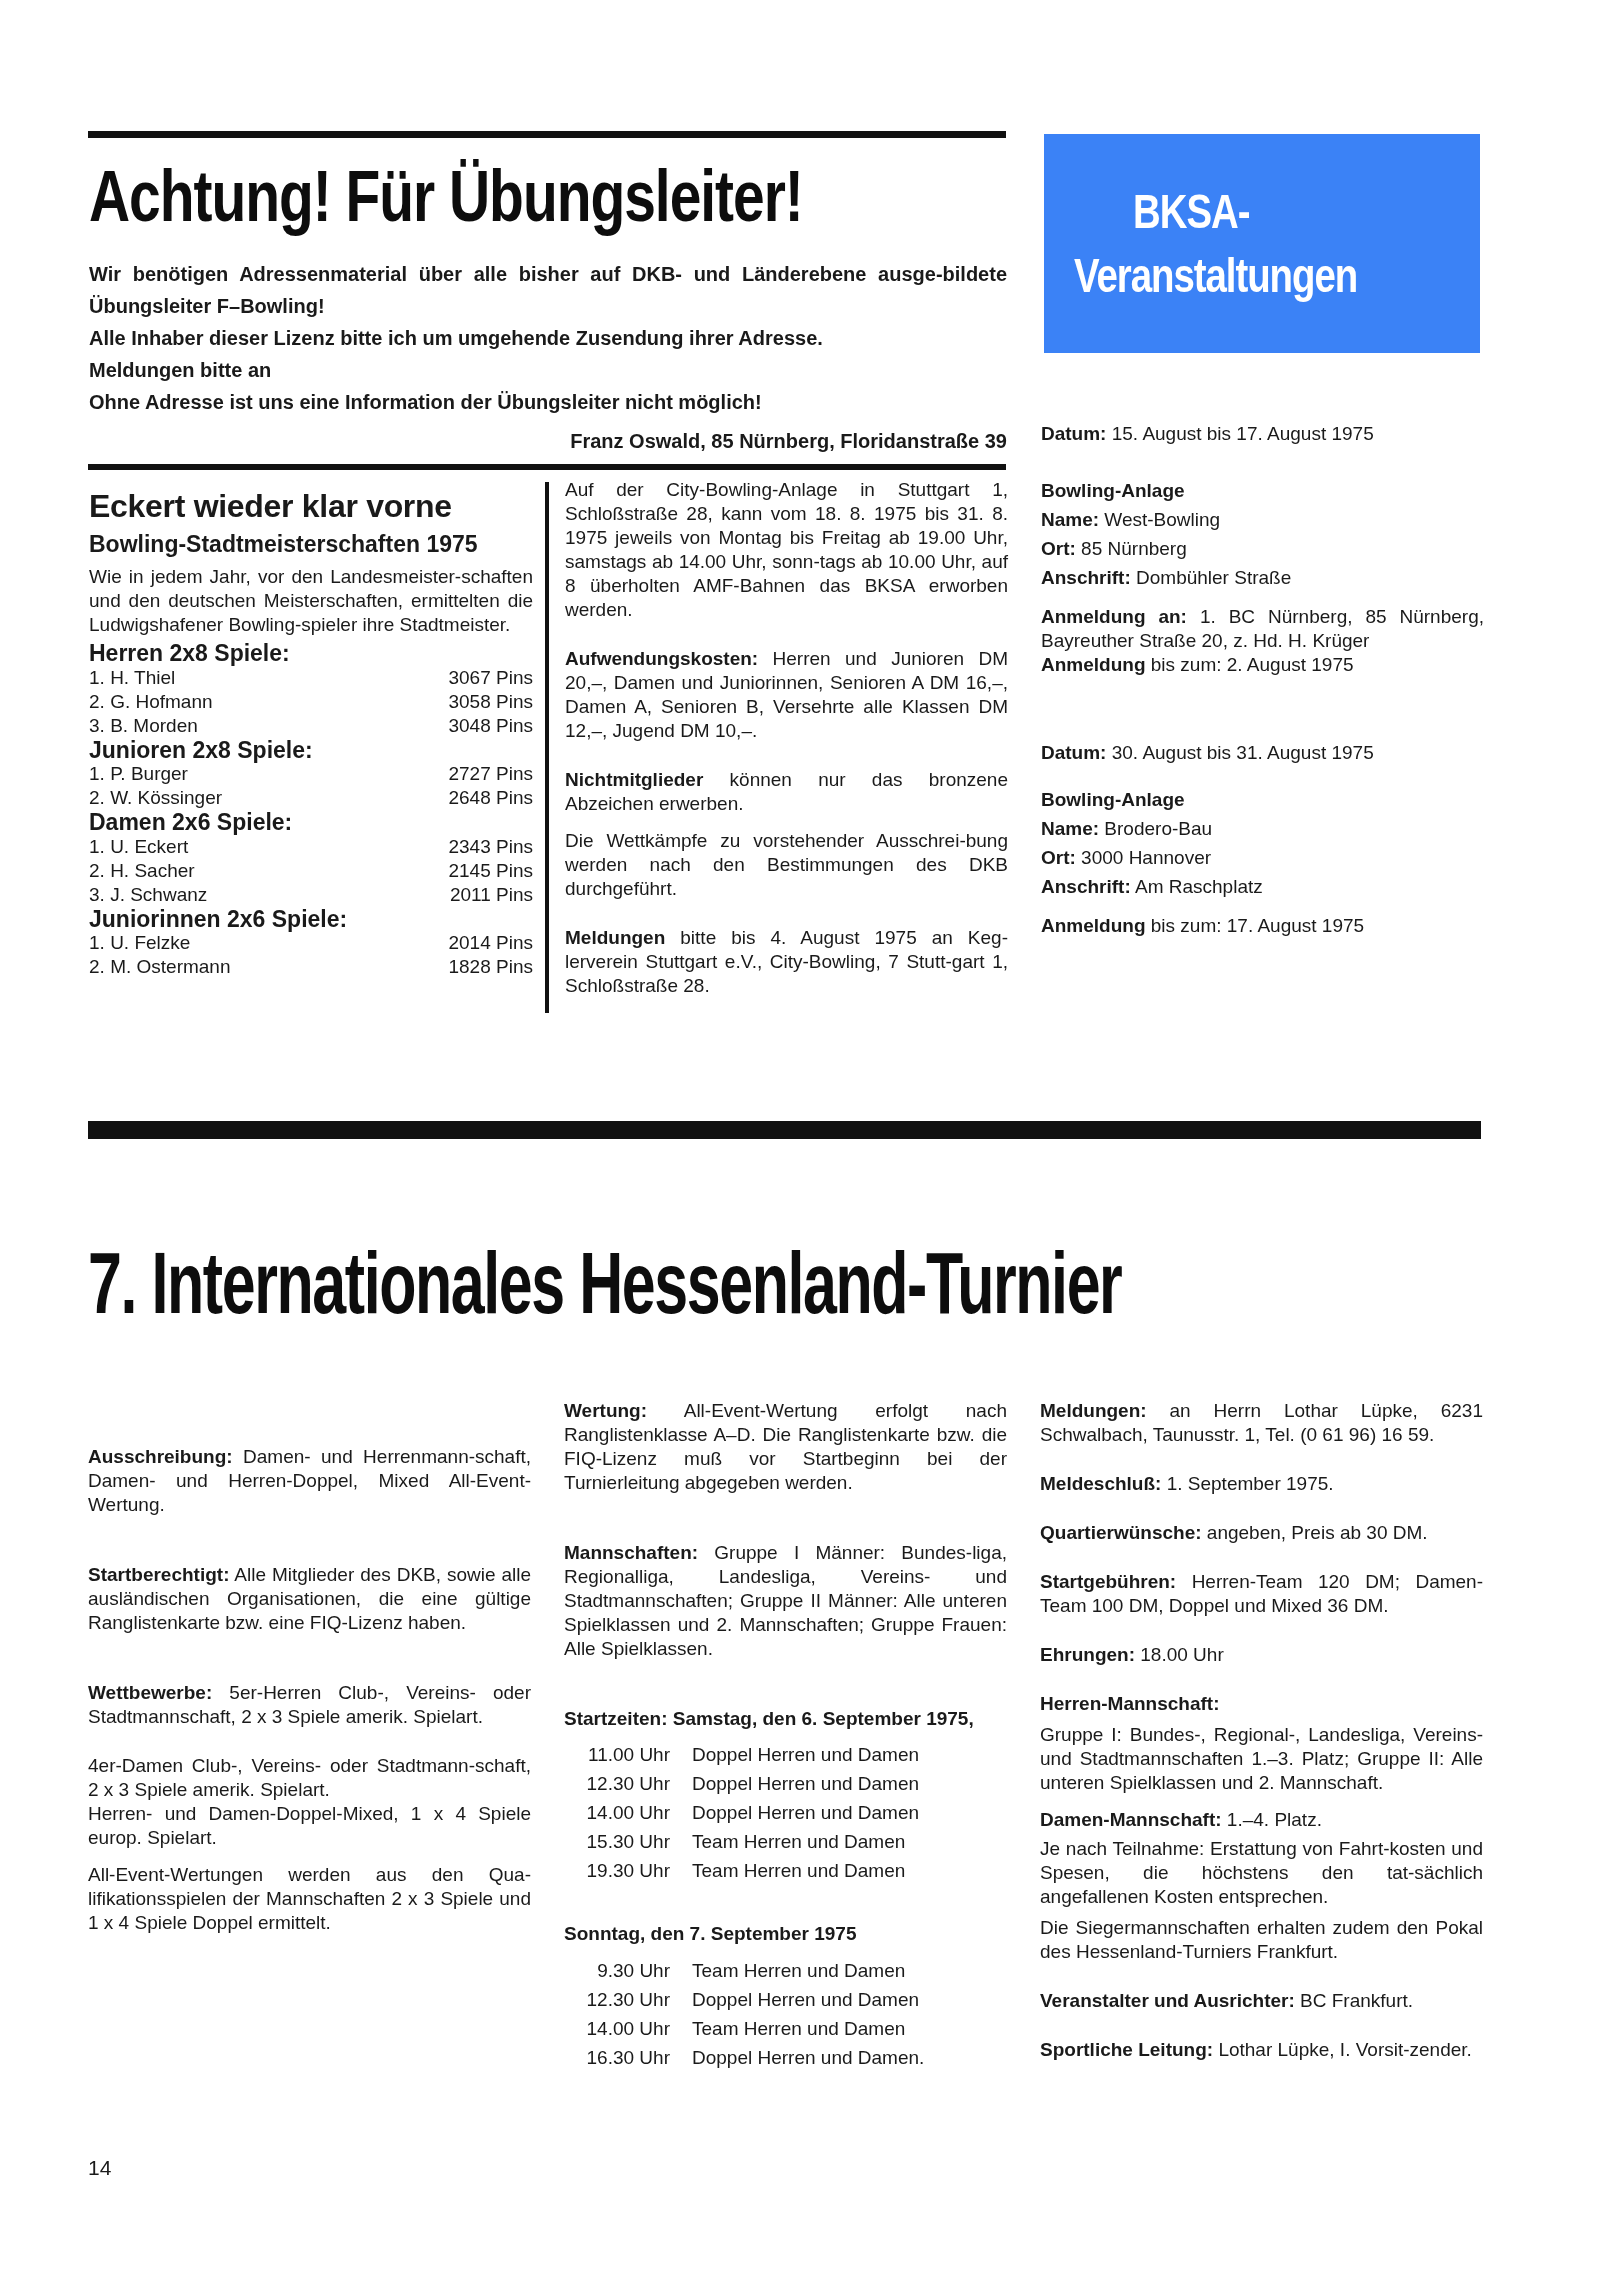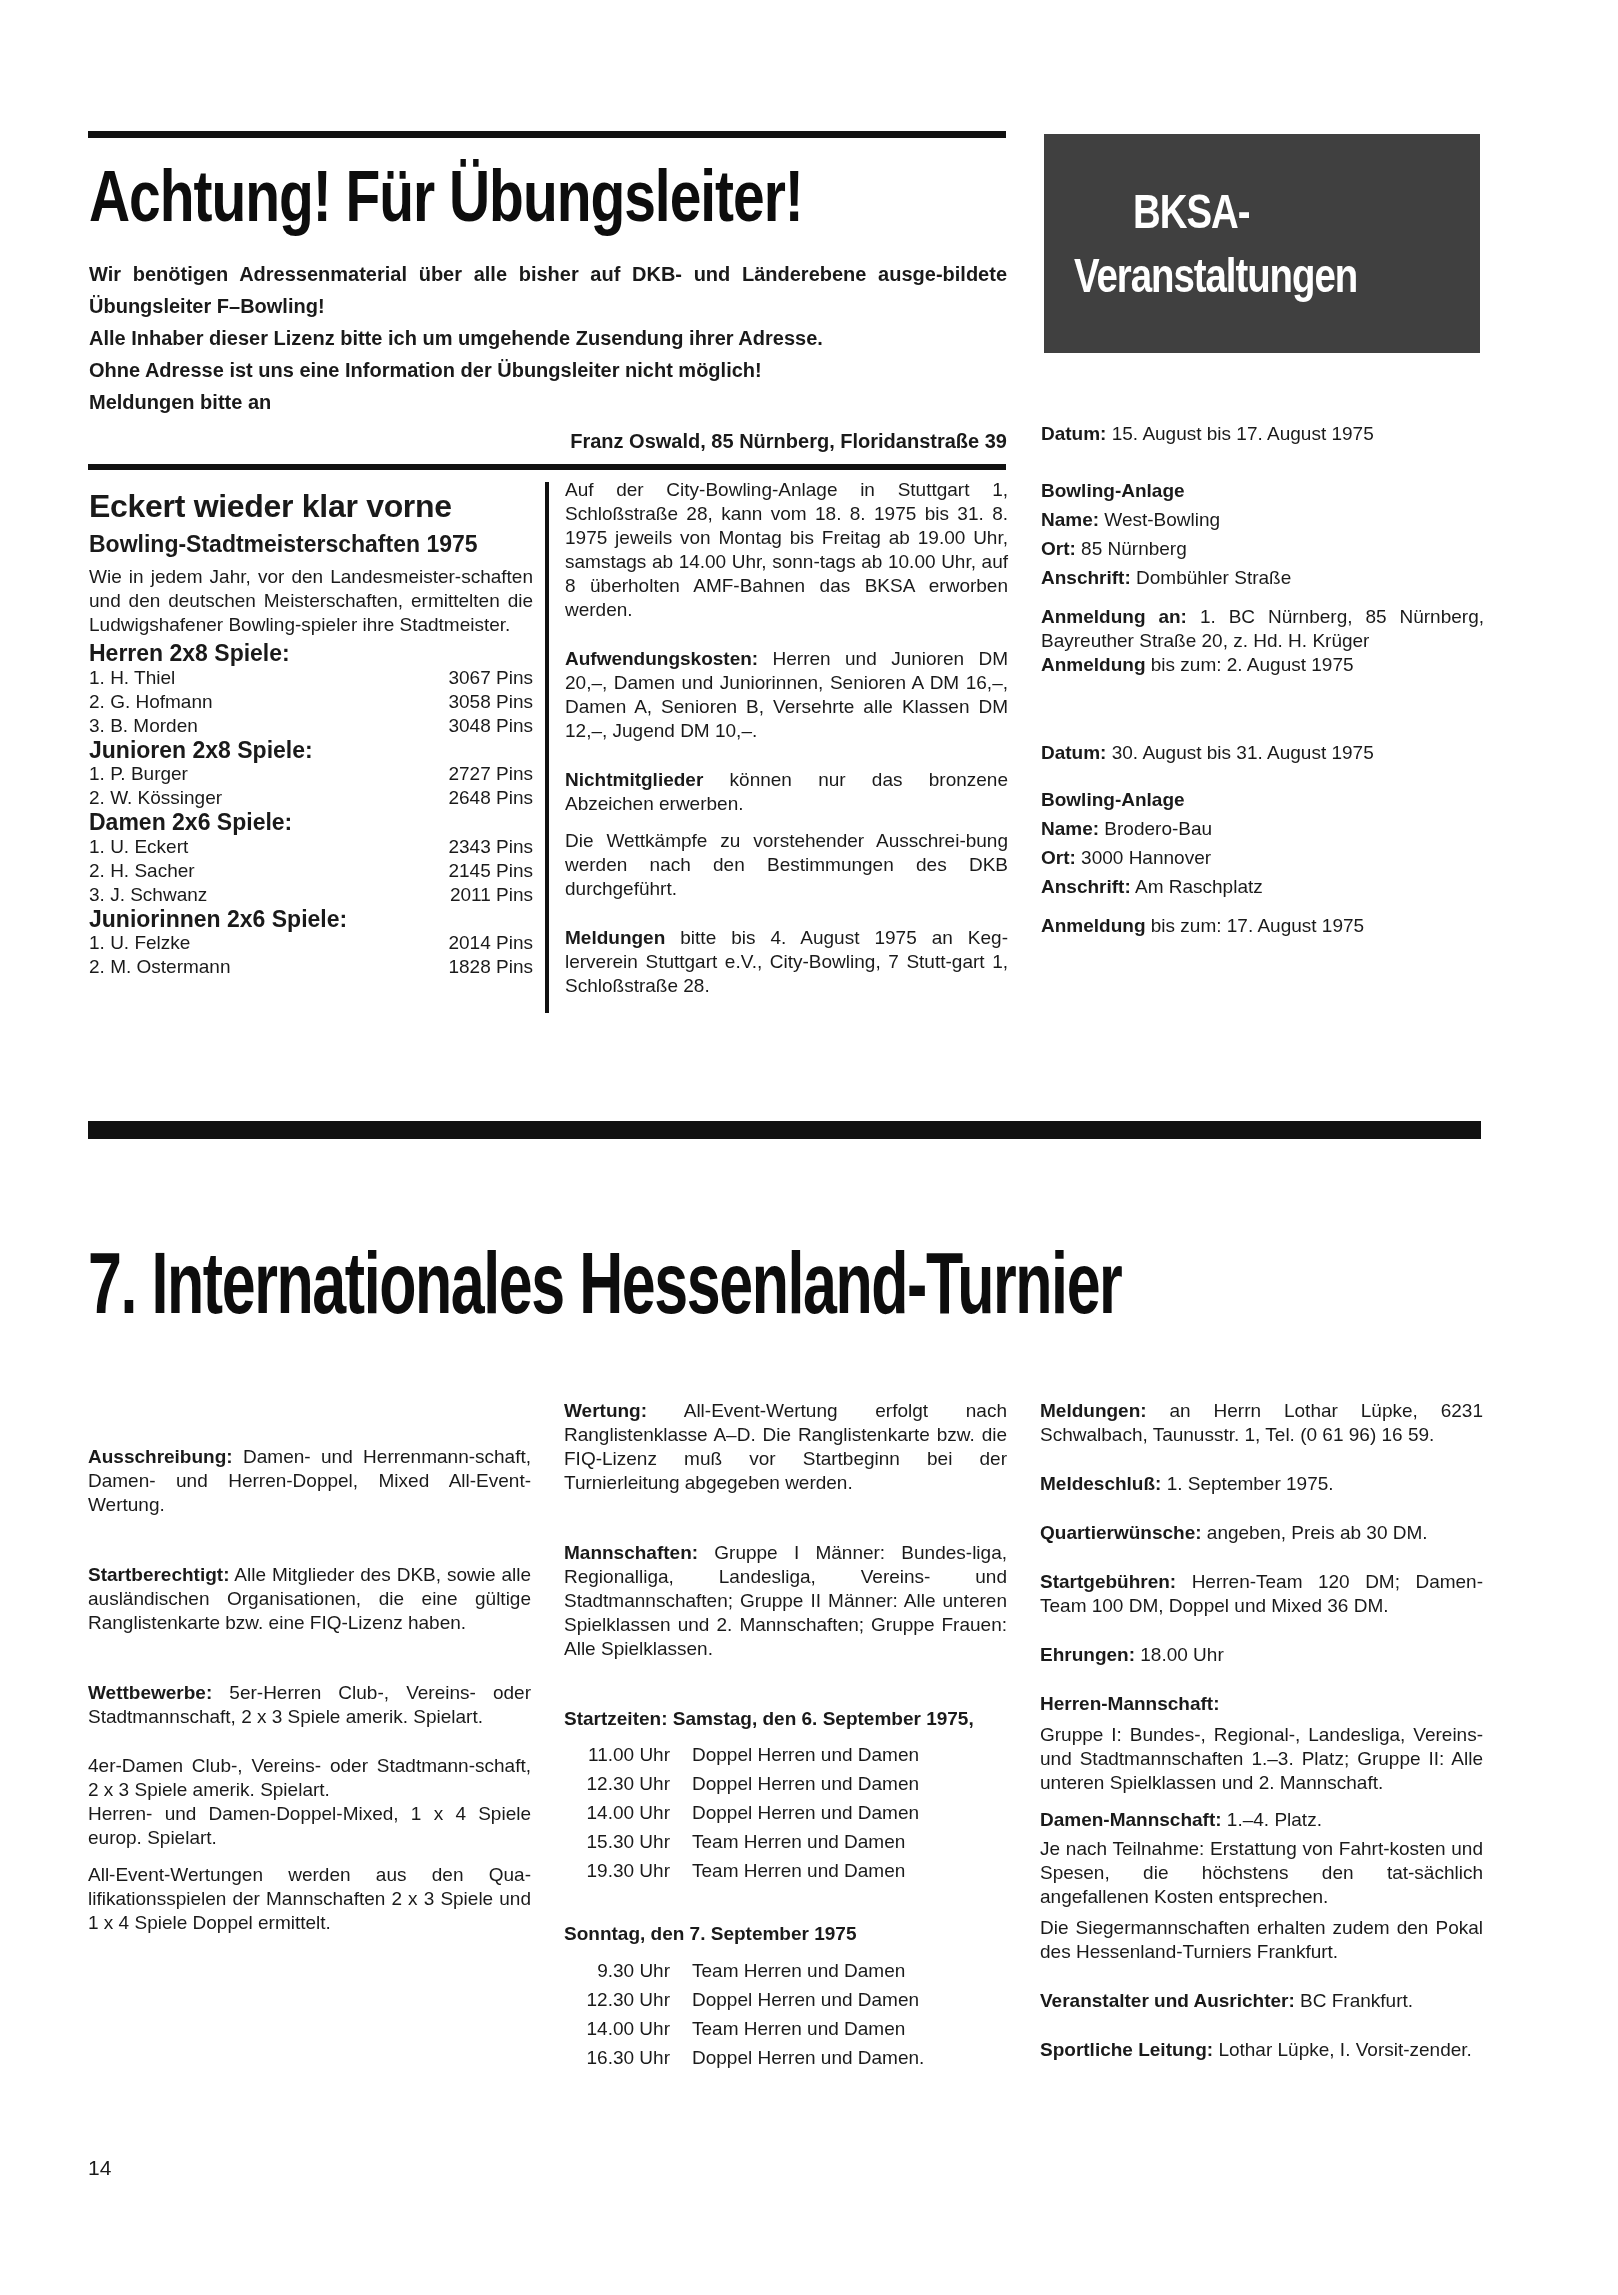--- a/index.html
+++ b/index.html
@@ -24,35 +24,35 @@
   }
   .body-txt p { margin: 0; }
   .lbl { font-weight: bold; }
   .gap-s { height: 13.2px; }
   .gap-m { height: 25px; }
   .gap-l { height: 46px; }
   .row { display: flex; justify-content: space-between; font-size: 19px; line-height: 24px; }
   .subhead { font-weight: bold; font-size: 23px; line-height: 24.5px; }
   .sched { display: flex; font-size: 19px; line-height: 29px; }
   .sched .t { width: 106px; text-align: right; padding-right: 22px; }
-  .blackbox { background: #404040; color: #fff; }
+  .blackbox { background: #3b82f6; color: #fff; }
   .vbar { position: absolute; background: #111; width: 4px; }
 </style>
 </head>
 <body>
 
 <div class="rule" style="left:88px; top:131px; width:918px; height:7.3px;"></div>
 
 <div class="abs" style="left:89px; top:159px; width:918px;">
   <div class="headline" style="font-size:73px; line-height:73px; transform:scaleX(0.78); height:76px;">Achtung! Für Übungsleiter!</div>
   <div class="body-txt" style="margin-top:23px; font-size:20px; line-height:32px; font-weight:bold; font-stretch:condensed; text-align:justify;">
     <p>Wir benötigen Adressenmaterial über alle bisher auf DKB- und Länderebene ausge-bildete Übungsleiter F–Bowling!</p>
     <p>Alle Inhaber dieser Lizenz bitte ich um umgehende Zusendung ihrer Adresse.</p>
+    <p>Meldungen bitte an</p>
     <p>Ohne Adresse ist uns eine Information der Übungsleiter nicht möglich!</p>
-    <p>Meldungen bitte an</p>
     <p style="text-align:right; margin-top:6.6px;">Franz Oswald, 85 Nürnberg, Floridanstraße 39</p>
   </div>
 </div>
 
 <div class="abs blackbox" style="left:1044px; top:134px; width:436px; height:219px;">
   <div class="headline" style="position:absolute; left:89px; top:54px; font-size:48px; line-height:48px; color:#fff; transform:scaleX(0.8);">BKSA-</div>
   <div class="headline" style="position:absolute; left:30px; top:118px; font-size:48px; line-height:48px; color:#fff; transform:scaleX(0.8);">Veranstaltungen</div>
 </div>
 
 <div class="rule" style="left:88px; top:464px; width:918px; height:6px;"></div>

